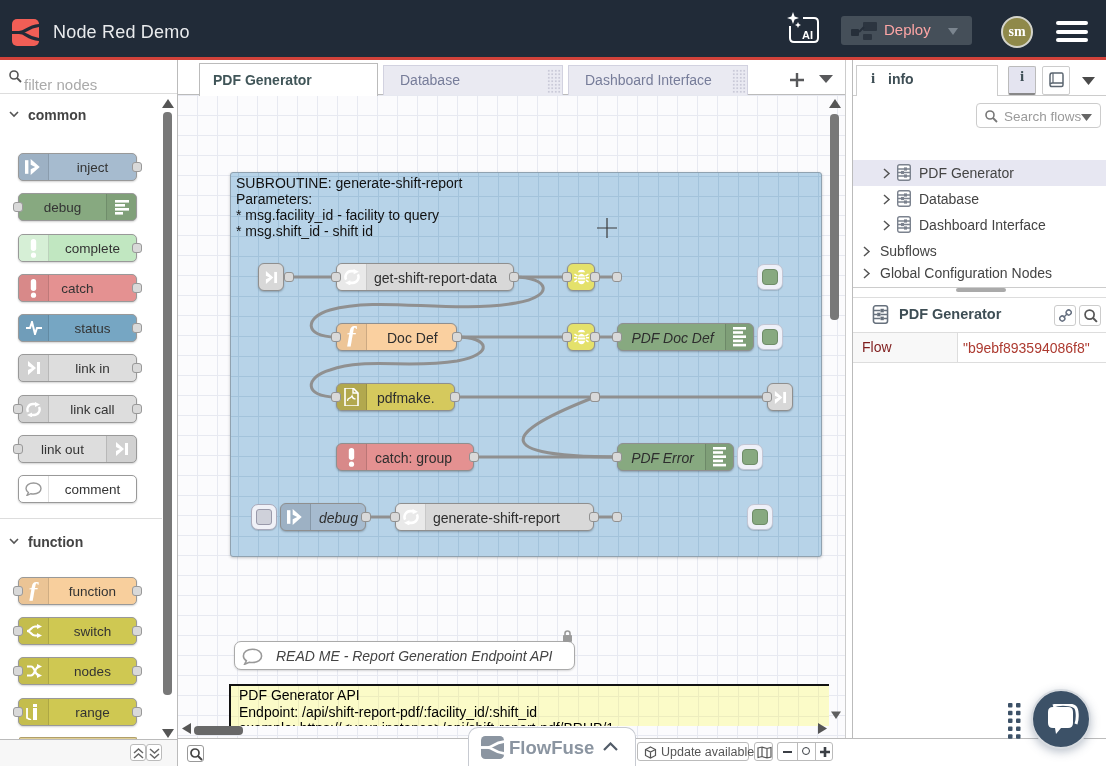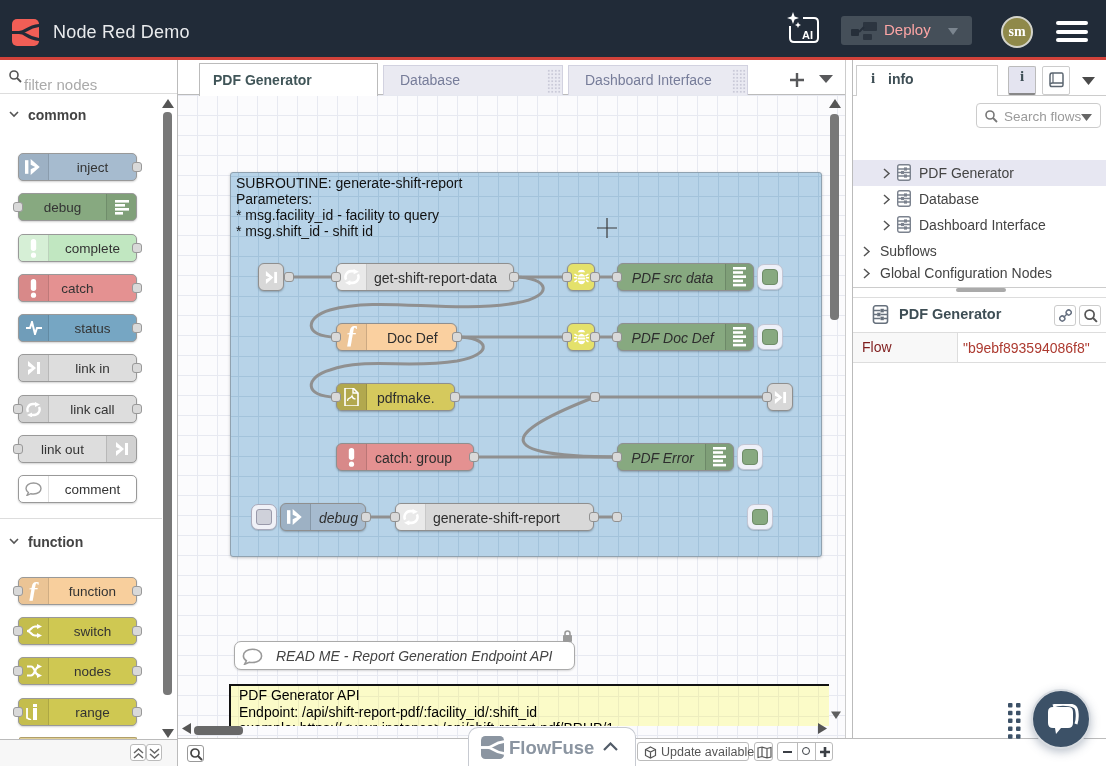--- a/index.html
+++ b/index.html
@@ -124,34 +124,20 @@
               <path d="M1.5,5 L4.5,7.2 M1,8.8 H4 M1.5,12.8 L4.5,10.8 M15.5,5 L12.5,7.2 M16,8.8 H13 M15.5,12.8 L12.5,10.8"></path>
             </g>
             <path d="M4.8,3.2 A3.8,3.2 0 0 1 12.2,3.2 Z" fill="#fff"></path>
             <ellipse cx="8.5" cy="10" rx="3.9" ry="5.2" fill="#fff"></ellipse>
             <g stroke="#e4e16b" stroke-width="1.2">
               <path d="M4,8 H13 M4,11.2 H13"></path>
             </g>
           </svg>
         </div>
     </div>
-    <div class="node" style="left:439px;top:168px;width:137px;background:#87a980">
-      <div class="nicoR ctr" style="background:rgba(0,0,0,0.06)">
-          <svg width="13" height="20" viewBox="0 0 13 20">
-            <g fill="#fff">
-              <rect x="0" y="0" width="13" height="2.6"></rect>
-              <rect x="0" y="4.2" width="10" height="2.6"></rect>
-              <rect x="0" y="8.4" width="13" height="2.6"></rect>
-              <rect x="0" y="12.6" width="10" height="2.6"></rect>
-              <rect x="0" y="16.8" width="13" height="2.6"></rect>
-            </g>
-          </svg>
-        </div>
-      <div class="nlbl" style="left:0;width:109px;text-align:center;font-style:italic">PDF src data</div>
-    </div>
     <div class="btnbox" style="left:579px;top:169px">
         <div class="btnin" style="background:#87a980;border:1px solid #6e8c67"></div>
       </div>
 
     <div class="node" style="left:158px;top:228px;width:121px;background:#fad0a0">
       <div class="nicoL ctr" style="background:rgba(0,0,0,0.05)">
           <div style="color:#fff;font-size:25px;font-weight:bold;font-style:italic;font-family:'Liberation Serif',serif;margin-top:-5px">ƒ</div>
         </div>
       <div class="nlbl" style="left:50px;">Doc Def</div>
     </div>

